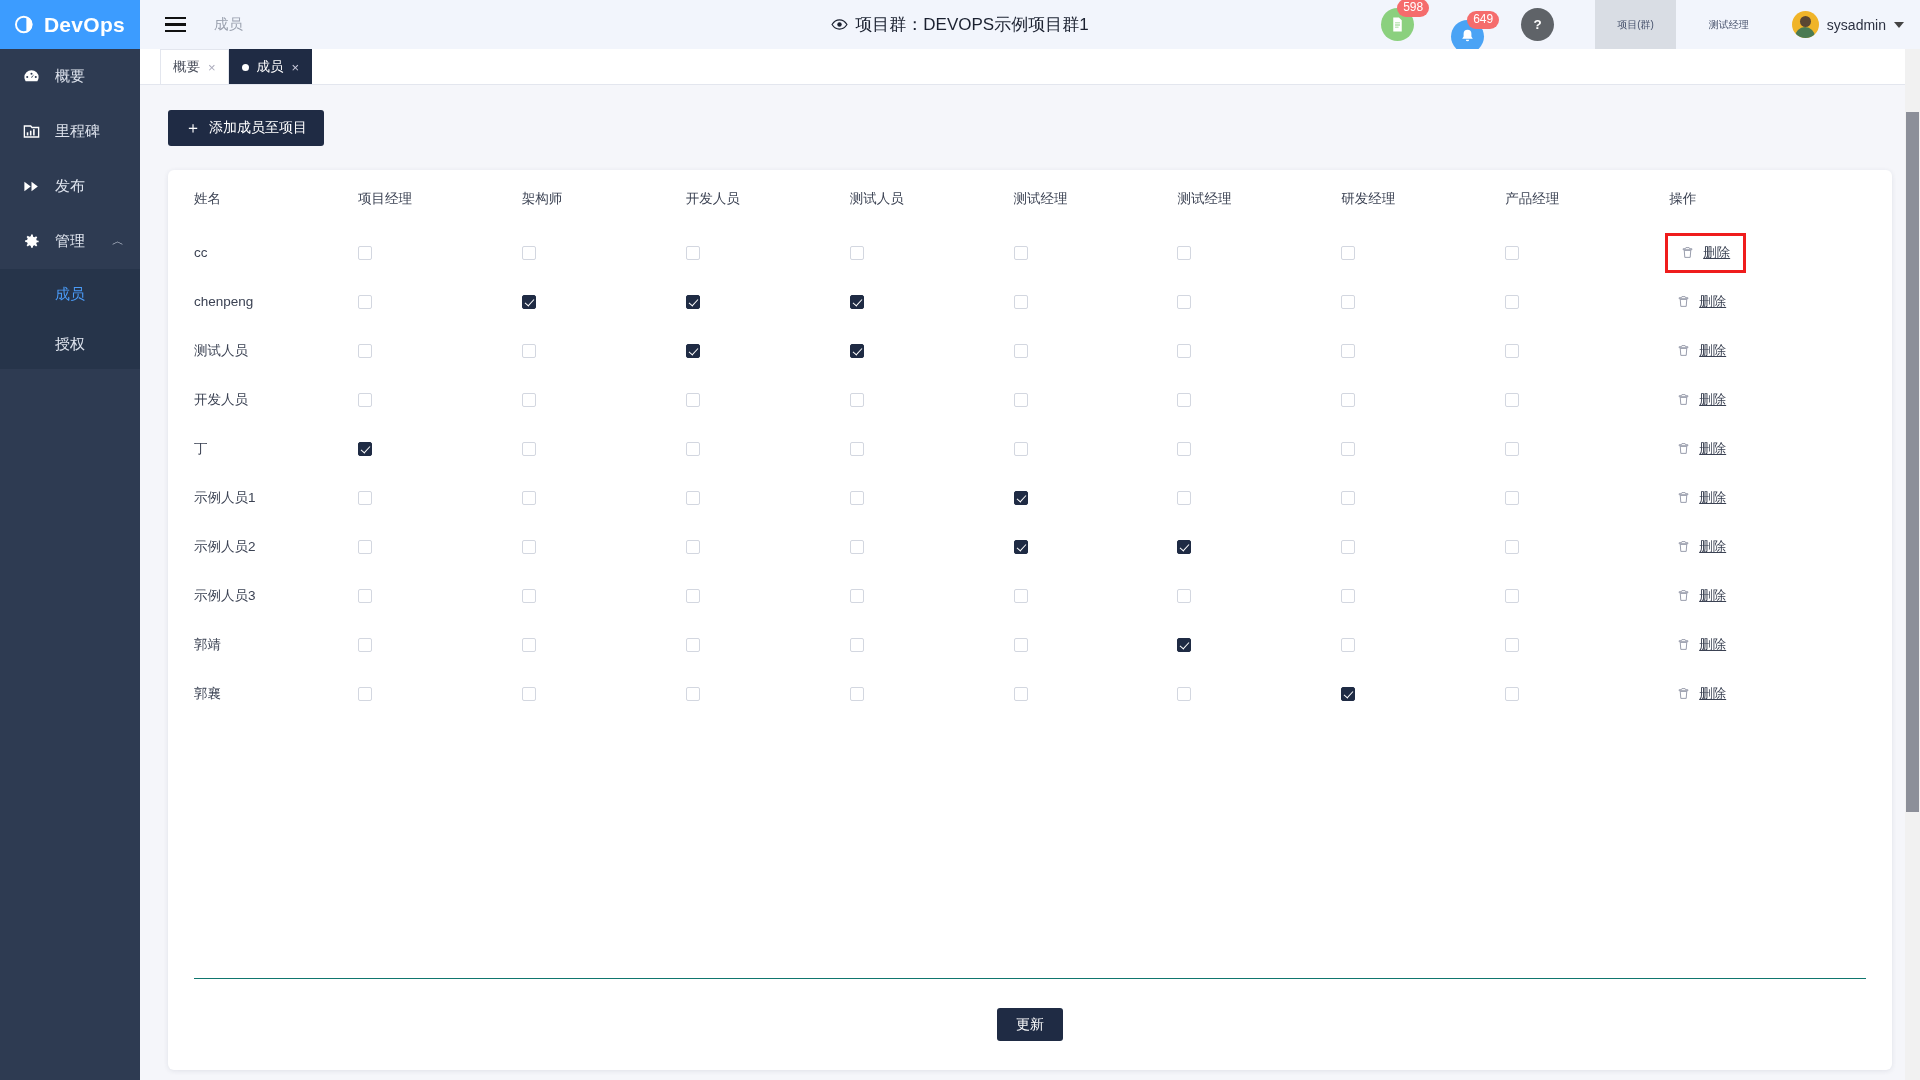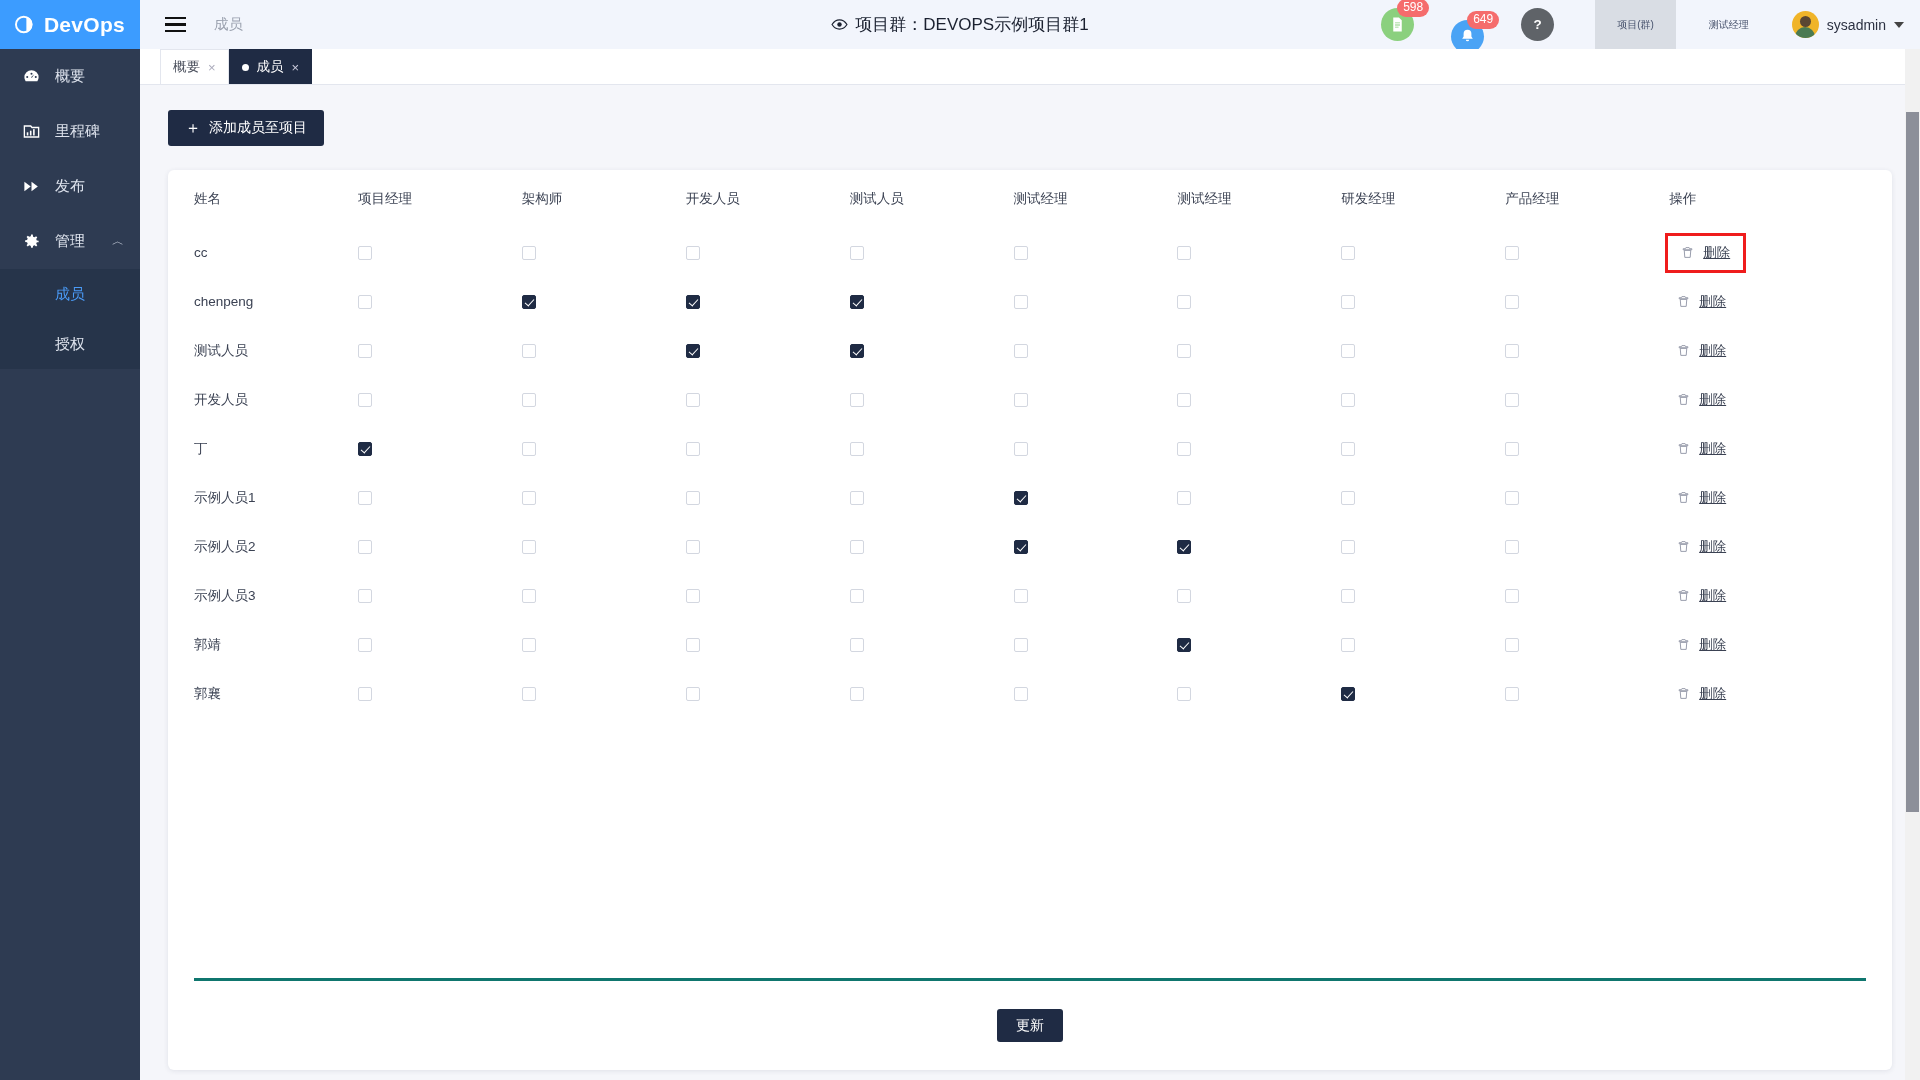--- a/index.html
+++ b/index.html
@@ -159,21 +159,21 @@
 
   .del {
     display: inline-flex; align-items: center; gap: 9px; cursor: pointer;
     font-size: 13.5px; color: #3b4253; padding: 4px 8px; text-decoration: underline;
   }
   .del svg { width: 13px; height: 13px; display: block; fill: #8a8fa0; }
   .del.marked { outline: 3px solid #ef1c1c; outline-offset: 1px; padding: 7px 12px; }
 
   .card-footer {
     position: absolute; left: 26px; right: 26px; bottom: 0; height: 92px;
-    border-top: 3px solid #0f766e;
+    border-top: 1px solid #0f766e;
     display: flex; align-items: center; justify-content: center;
   }
   .updbtn {
     height: 33px; padding: 0 19px; background: #1f2b44; color: #fff;
     border: none; border-radius: 3px; font-size: 14px; cursor: pointer;
     font-family: inherit;
   }
 
   
   .scroll-track {

